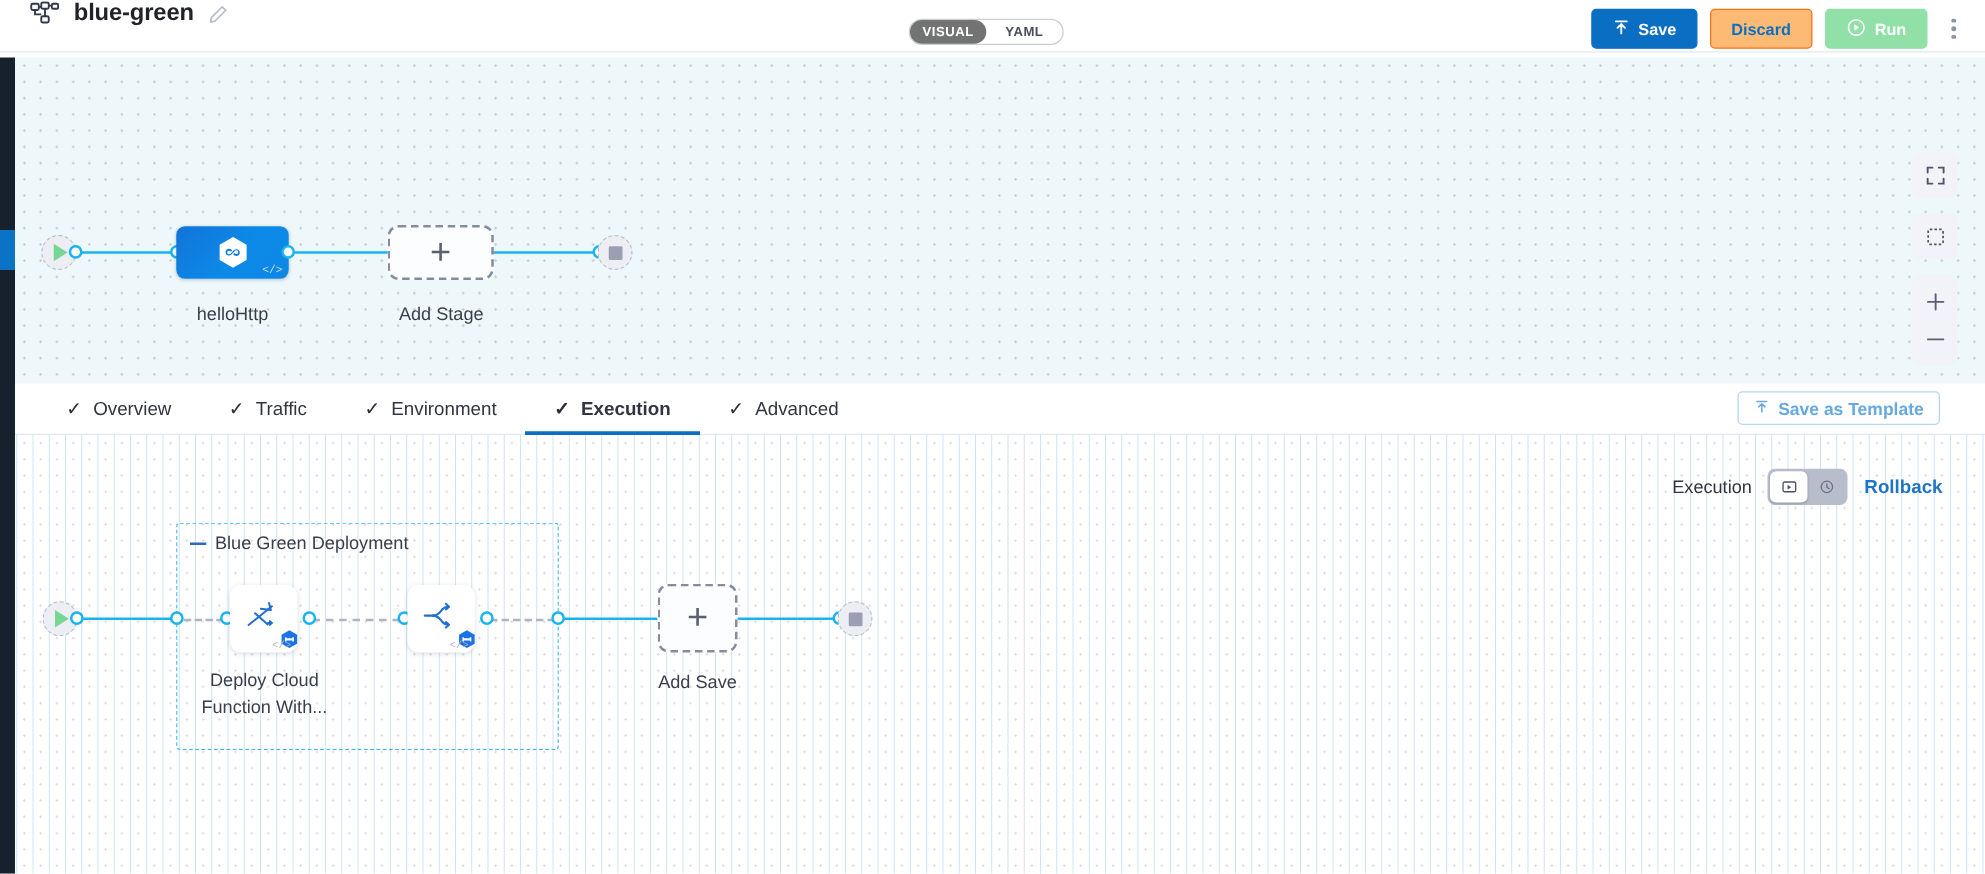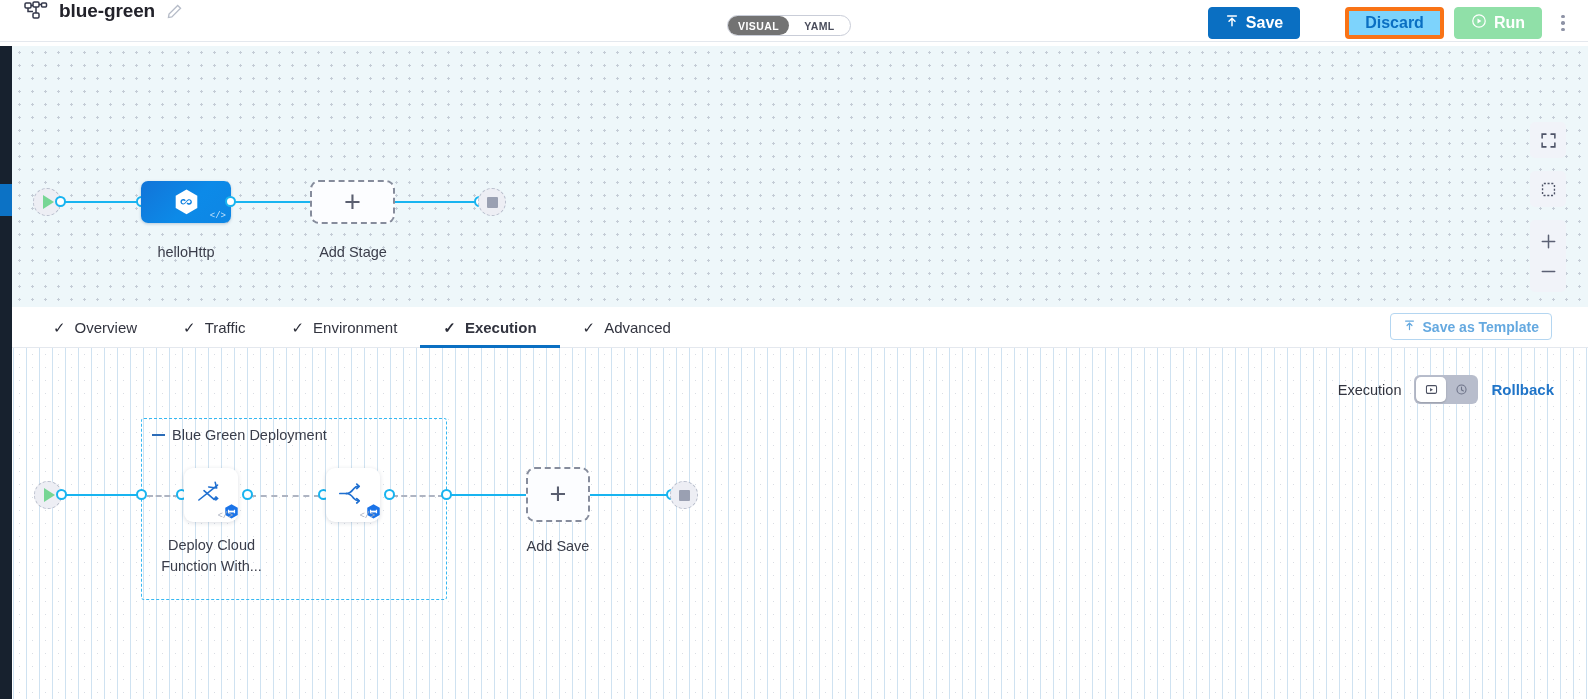--- a/index.html
+++ b/index.html
@@ -54,25 +54,25 @@
     display: flex; align-items: center; gap: 10px;
   }
   .unsaved {
     height: 30px; padding: 0 14px; border-radius: 4px; background: #f2f3f7;
     display: flex; align-items: center; gap: 8px;
     font-size: 13.5px; font-weight: bold; color: #f96a23;
   }
   .unsaved .dot { width: 9px; height: 9px; border-radius: 50%; background: #f96a23; }
   .btn {
     height: 32px; border-radius: 4px; display: flex; align-items: center;
-    justify-content: center; gap: 7px; font-size: 16px; font-weight: bold;
+    justify-content: center; gap: 7px; font-size: 13px; font-weight: bold;
     cursor: pointer; padding: 0 16px; white-space: nowrap;
   }
   .btn-save { background: #0a6fc2; color: #fff; border: 1px solid #0a6fc2; }
-  .btn-discard { background: #7dd3fc; color: #0a6fc2; border: 4px solid #f97316; margin-left: 35px; }
+  .btn-discard { background: #fdba74; color: #0a6fc2; border: 1px solid #f97316; }
   .btn-run { background: #90e0a8; color: #ffffff; border: 1px solid #90e0a8; }
   .kebab {
     width: 22px; height: 32px; display: flex; flex-direction: column;
     align-items: center; justify-content: center; gap: 3px; cursor: pointer;
   }
   .kebab i { width: 3.5px; height: 3.5px; border-radius: 50%; background: #8e93a6; display:block; }
 
   
   .canvas-top {
     position: absolute; left: 0; top: 46px; width: 1588px; height: 261px;

